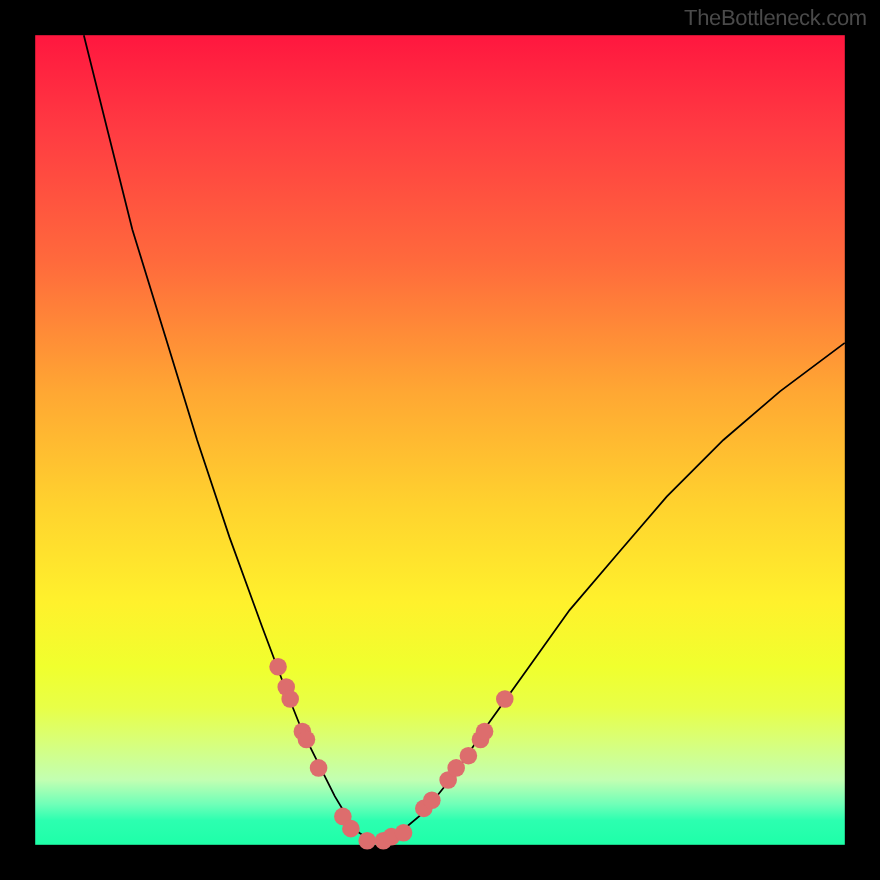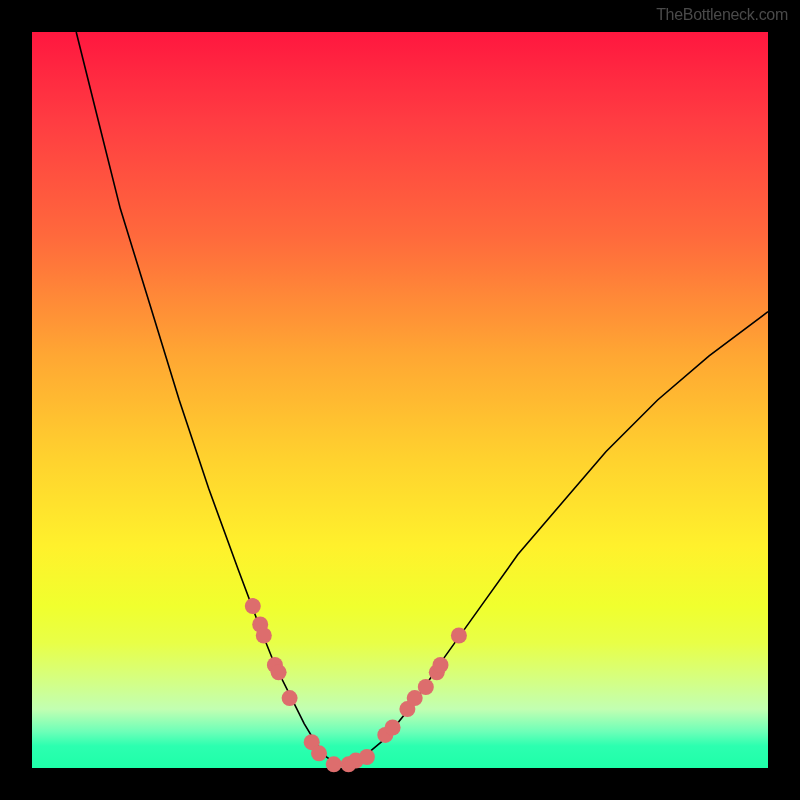--- a/index.html
+++ b/index.html
@@ -39,21 +39,21 @@
       #6fffb8 95%,
       #2cffb0 97%,
       #1effa8 100%
     );
   }
   .watermark {
     position: absolute;
     top: 6px;
     right: 12px;
     color: #4a4a4a;
-    font-size: 16px;
+    font-size: 20px;
     font-weight: 500;
     letter-spacing: -0.3px;
     user-select: none;
   }
   svg.curve {
     position: absolute;
     left: 0;
     top: 0;
     width: 736px;
     height: 736px;

